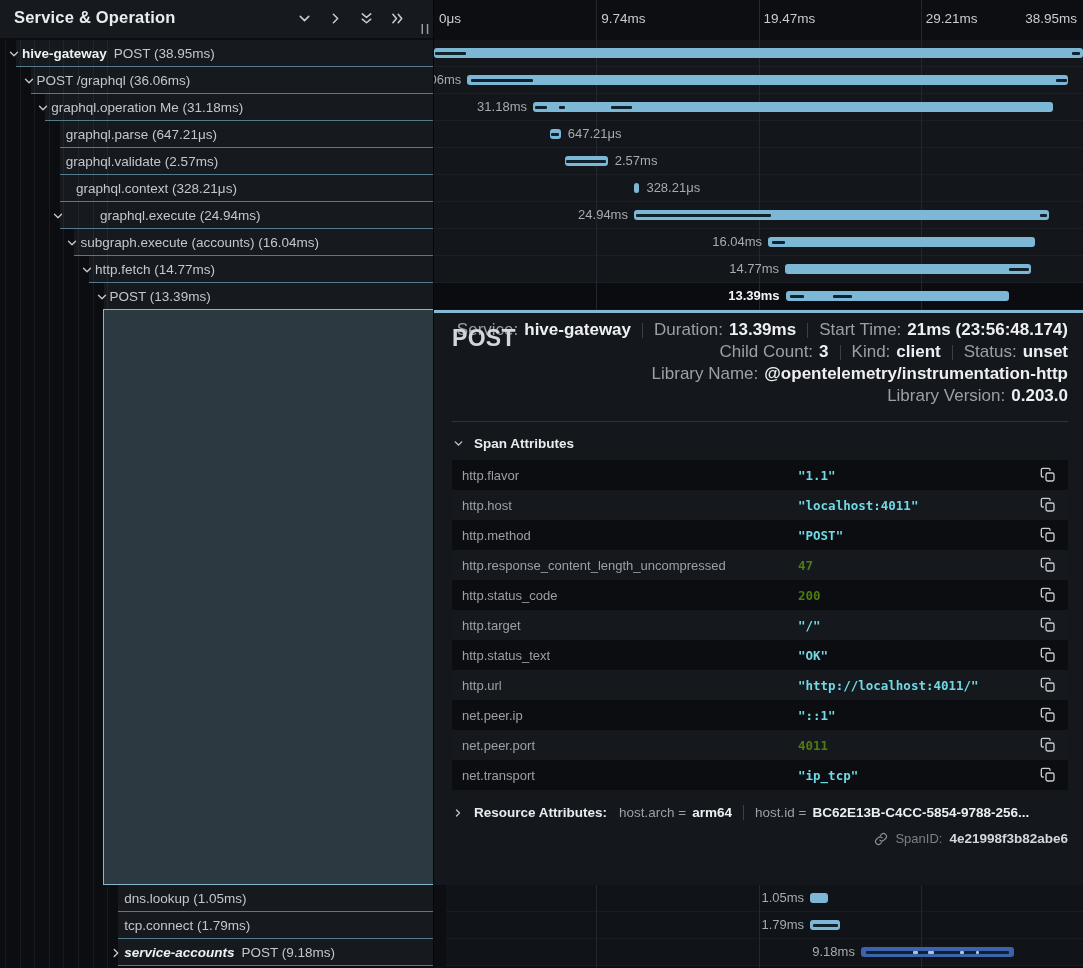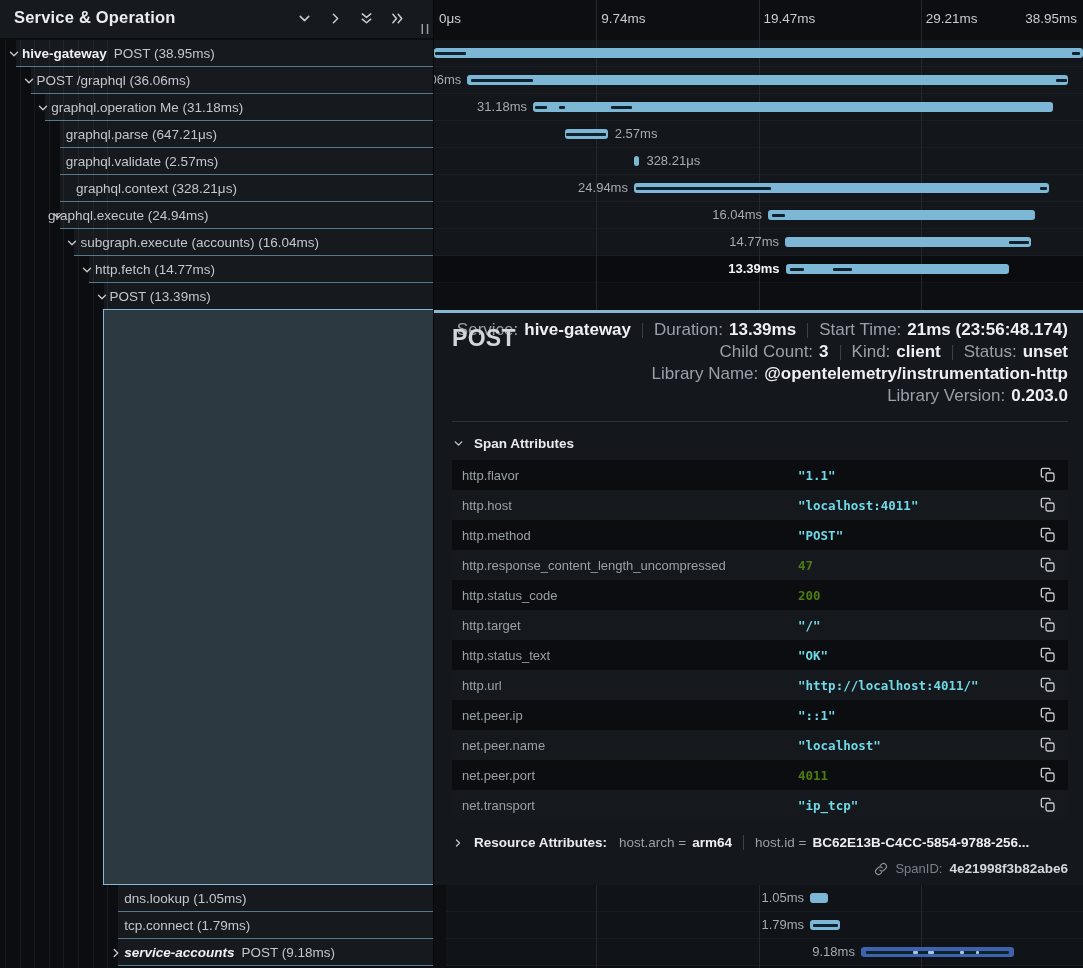--- a/index.html
+++ b/index.html
@@ -164,21 +164,21 @@
           </div>
         </div>
         <div class="lrow">
           <div class="lrow-bg" style="left: 59.8px;"></div>
           <div class="lrow-c" style="padding-left: 76px;">
             <span class="op">graphql.context (328.21μs)</span>
           </div>
         </div>
         <div class="lrow">
           <div class="lrow-bg" style="left: 59.8px;"></div>
-          <div class="lrow-c" style="padding-left: 48px;">
+          <div class="lrow-c" style="padding-left: 100px;">
             <span class="chevwrap" style="left: 50.8px;">
               <svg viewBox="0 0 24 24" fill="none" stroke="currentColor" stroke-width="2.4" stroke-linecap="round" stroke-linejoin="round">
                 <path d="M6 9l6 6 6-6"></path>
               </svg>
             </span>
             <span class="op">graphql.execute (24.94ms)</span>
           </div>
         </div>
         <div class="lrow">
           <div class="lrow-bg" style="left: 74.4px;"></div>
@@ -268,20 +268,26 @@
           </div>
           <span class="blabel" style="right: 621.675px;">36.06ms</span>
         </div>
         <div class="rrow">
           <div class="bar" style="left: 98.9746px; width: 519.533px;">
             <div class="seg dark" style="left: 1.83286px; width: 12.4968px;"></div>
             <div class="seg dark" style="left: 25.9933px; width: 5.83184px;"></div>
             <div class="seg dark" style="left: 78.4798px; width: 20.828px;"></div>
           </div>
           <span class="blabel" style="right: 556.025px;">31.18ms</span>
+        </div>
+        <div class="rrow">
+          <div class="bar" style="left: 115.97px; width: 10.7806px;">
+            <div class="seg dark" style="left: 0.999743px; width: 7.99795px;"></div>
+          </div>
+          <span class="blabel" style="left: 133.751px;">647.21μs</span>
         </div>
         <div class="rrow">
           <div class="bar" style="left: 130.966px; width: 42.8223px;">
             <div class="seg dark" style="left: 1.49961px; width: 39.1566px;"></div>
           </div>
           <span class="blabel" style="left: 180.789px;">2.57ms</span>
         </div>
         <div class="rrow">
           <div class="bar" style="left: 199.949px; width: 5.46526px;"></div>
           <span class="blabel" style="left: 212.414px;">328.21μs</span>
@@ -464,30 +470,20 @@
             <div class="akey">net.peer.ip</div>
             <div class="aval string">"::1"</div>
             <button class="copybtn">
               <svg viewBox="0 0 24 24" fill="none" stroke="currentColor" stroke-width="2" stroke-linecap="round" stroke-linejoin="round">
                 <rect x="9" y="9" width="12" height="12" rx="2.5"></rect>
                 <path d="M5 15H4a2 2 0 0 1-2-2V4a2 2 0 0 1 2-2h9a2 2 0 0 1 2 2v1"></path>
               </svg>
             </button>
           </div>
           <div class="arow">
-            <div class="akey">net.peer.name</div>
-            <div class="aval string">"localhost"</div>
-            <button class="copybtn">
-              <svg viewBox="0 0 24 24" fill="none" stroke="currentColor" stroke-width="2" stroke-linecap="round" stroke-linejoin="round">
-                <rect x="9" y="9" width="12" height="12" rx="2.5"></rect>
-                <path d="M5 15H4a2 2 0 0 1-2-2V4a2 2 0 0 1 2-2h9a2 2 0 0 1 2 2v1"></path>
-              </svg>
-            </button>
-          </div>
-          <div class="arow">
             <div class="akey">net.peer.port</div>
             <div class="aval number">4011</div>
             <button class="copybtn">
               <svg viewBox="0 0 24 24" fill="none" stroke="currentColor" stroke-width="2" stroke-linecap="round" stroke-linejoin="round">
                 <rect x="9" y="9" width="12" height="12" rx="2.5"></rect>
                 <path d="M5 15H4a2 2 0 0 1-2-2V4a2 2 0 0 1 2-2h9a2 2 0 0 1 2 2v1"></path>
               </svg>
             </button>
           </div>
           <div class="arow">

